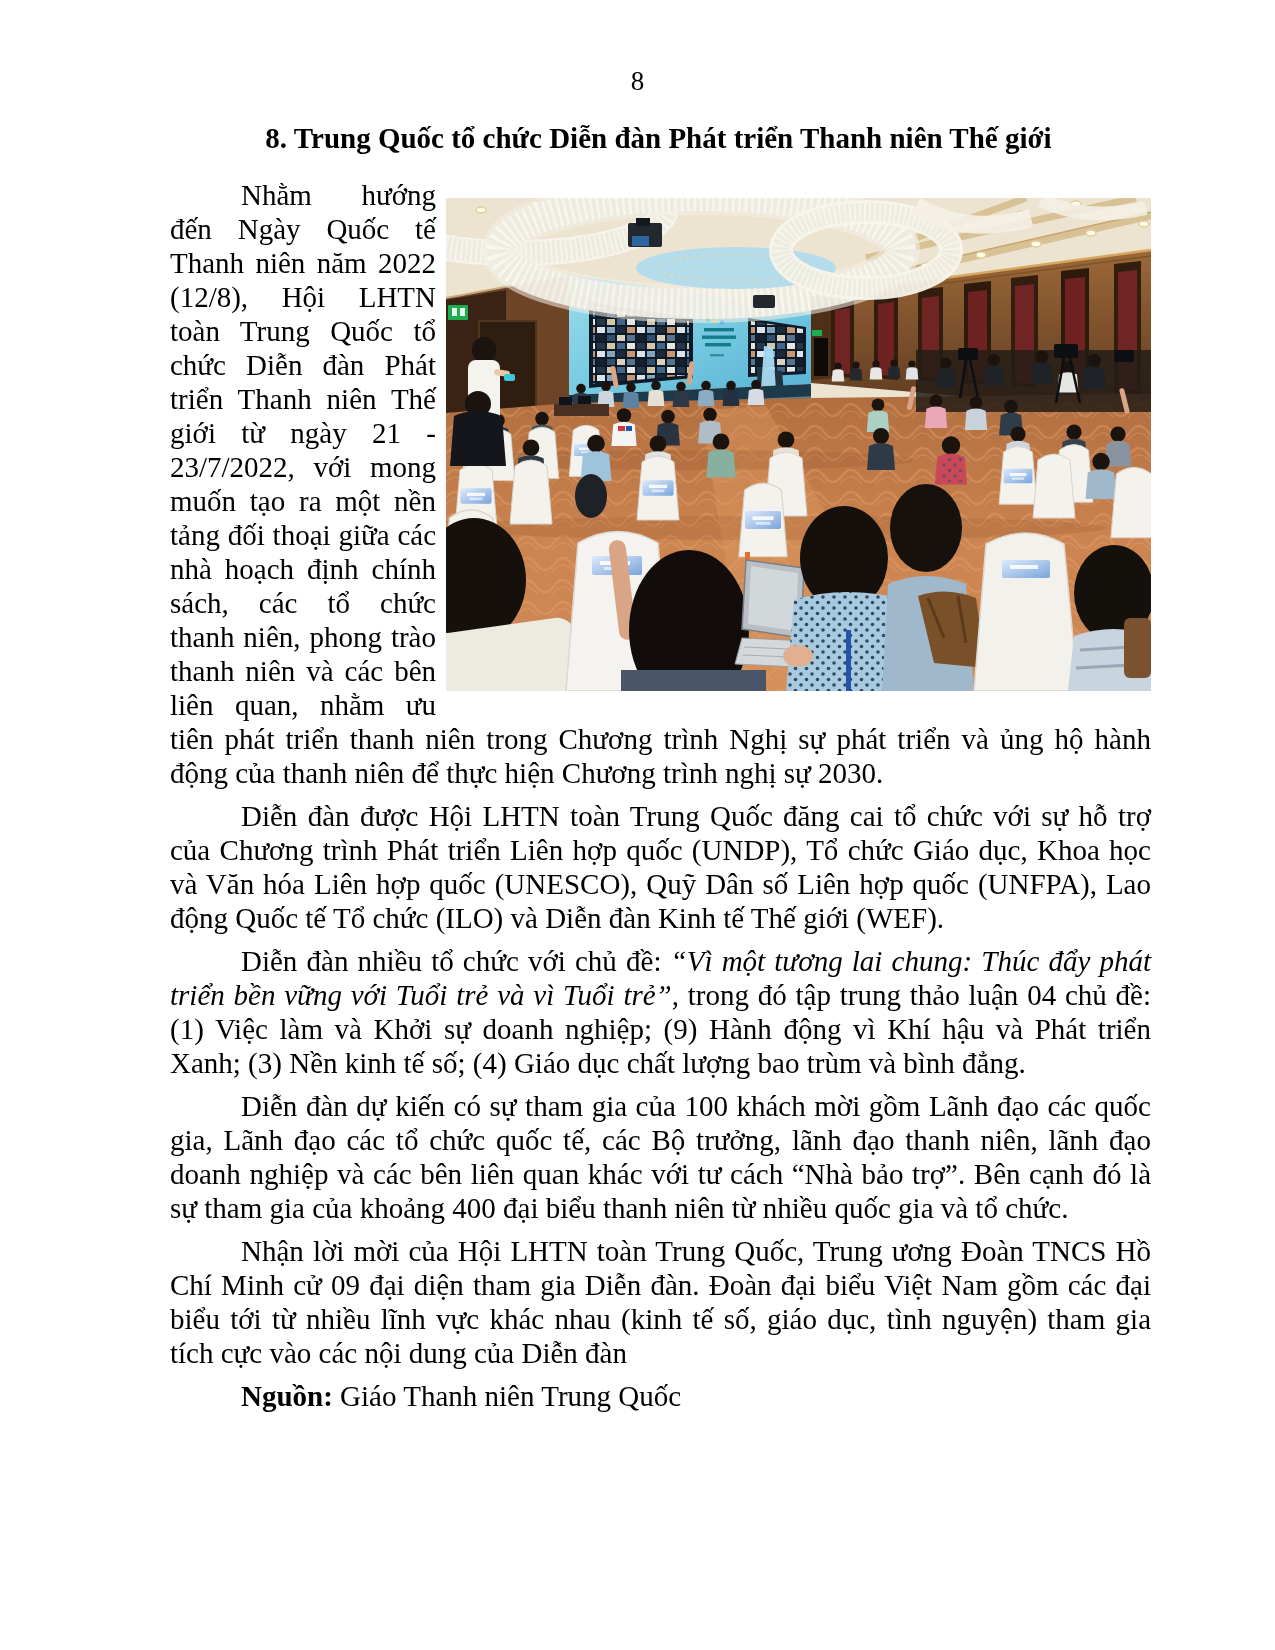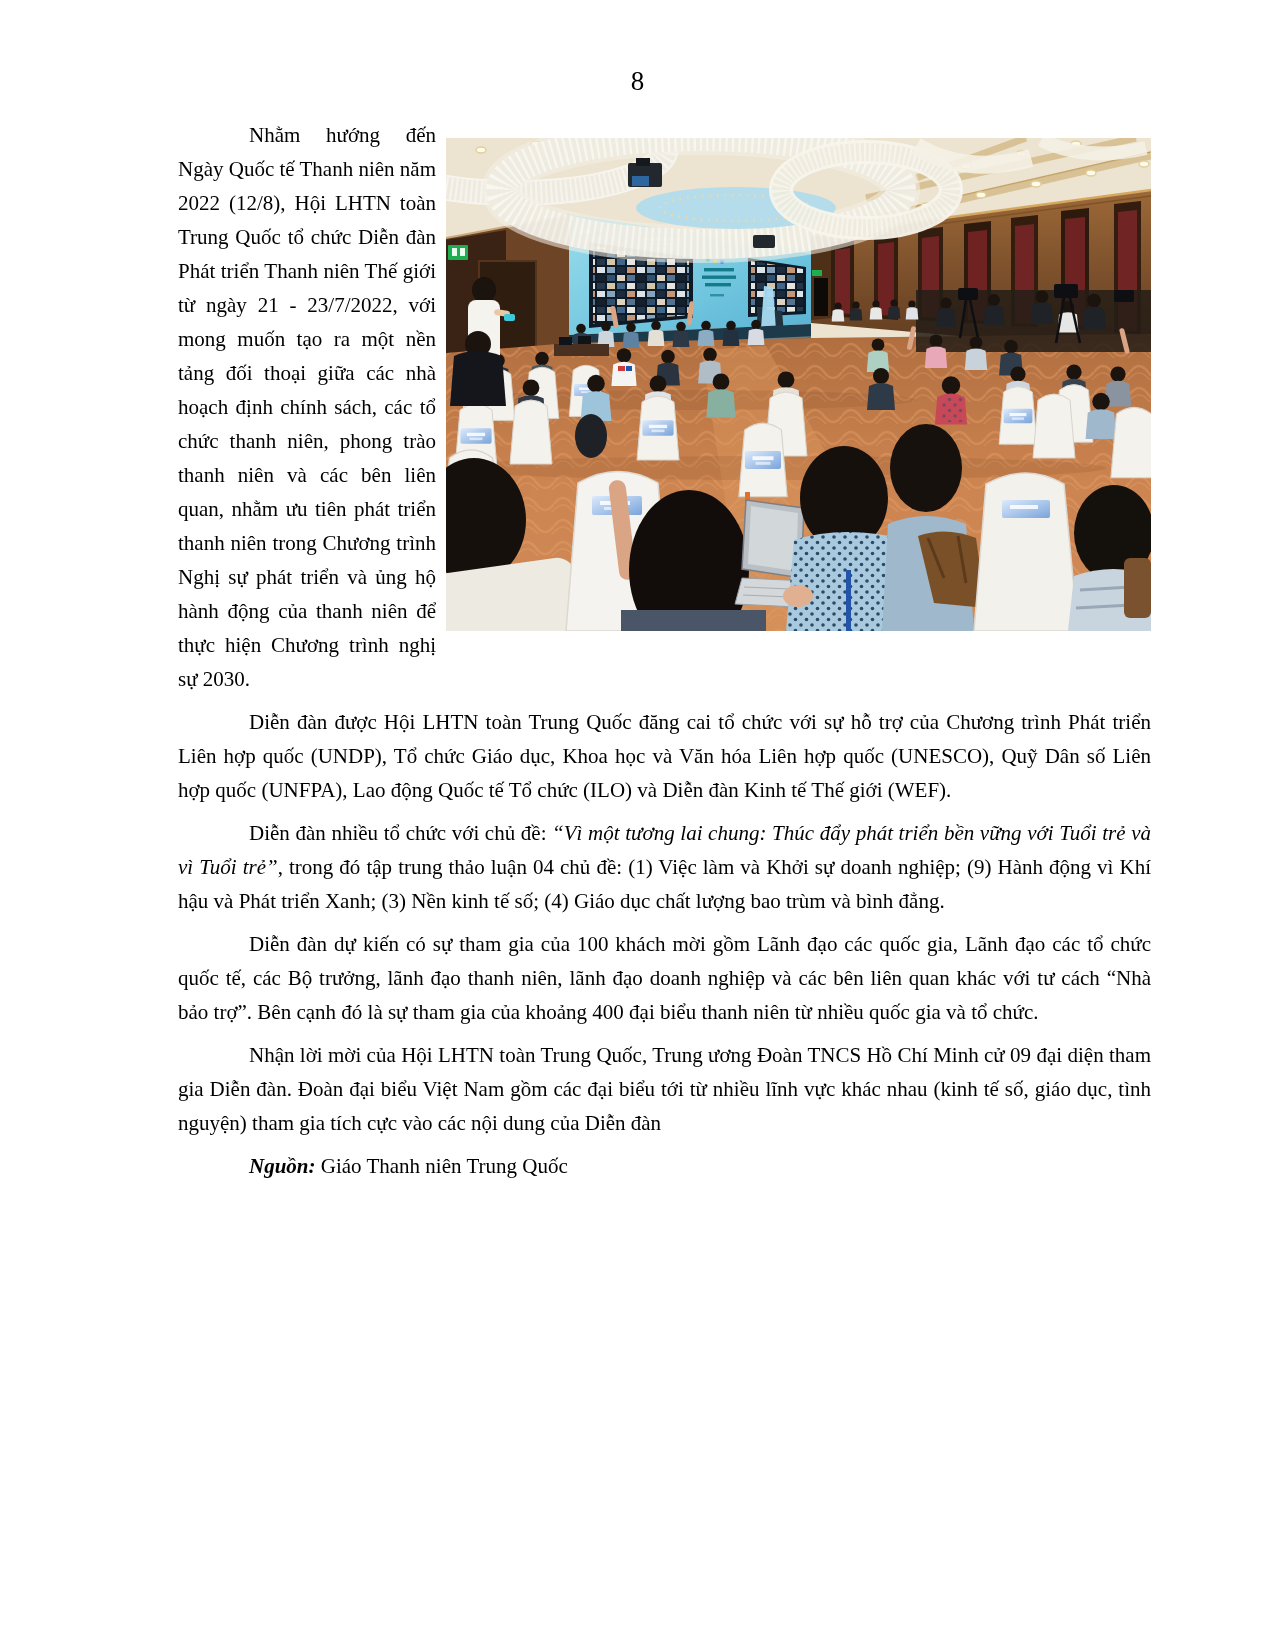--- a/index.html
+++ b/index.html
@@ -4,37 +4,38 @@
 <style>
   html,body{margin:0;padding:0;background:#ffffff;}
   body{width:1275px;height:1650px;position:relative;overflow:hidden;
        font-family:"Liberation Serif","DejaVu Serif",serif;color:#000;}
   .page{position:absolute;inset:0;background:#fff;}
   .pageno{position:absolute;top:66px;left:0;width:1275px;text-align:center;
           font-size:27px;line-height:30px;}
   .content{position:absolute;left:166px;top:118px;width:985px;}
   .title{font-size:29px;font-weight:bold;text-align:center;margin:0 0 20px 0;
          line-height:40px;}
-  .bodytext p{font-size:21px;line-height:34px;text-align:justify;
-              margin:0 0 9px 12px;text-indent:71px;}
+  .bodytext p{font-size:29px;line-height:34px;text-align:justify;
+              margin:0 0 9px 4px;text-indent:71px;}
   .photo-float{float:right;width:705px;height:493px;margin:20px 0 14px 10px;}
   .photo-float svg{display:block;width:705px;height:493px;}
   .i{font-style:italic;}
-  .src-label{font-weight:bold;font-style:italic;}
+  .src-label{font-weight:bold;}
   .src-line{margin-top:3px;}
 </style>
 </head>
 <body>
 
 <div class="page">
 
   <div class="pageno">8</div>
 
   <div class="content">
 
+    <h1 class="title">8. Trung Quốc tổ chức Diễn đàn Phát triển Thanh niên Thế giới</h1>
 
     <div class="bodytext">
 
       <p>
         <span class="photo-float">
           <svg viewBox="0 0 705 493" xmlns="http://www.w3.org/2000/svg">
             <defs>
               <linearGradient id="gScr" x1="0" y1="0" x2="1" y2="1">
                 <stop offset="0" stop-color="#9adcec"></stop>
                   <stop offset="0.55" stop-color="#74c8e0"></stop>

